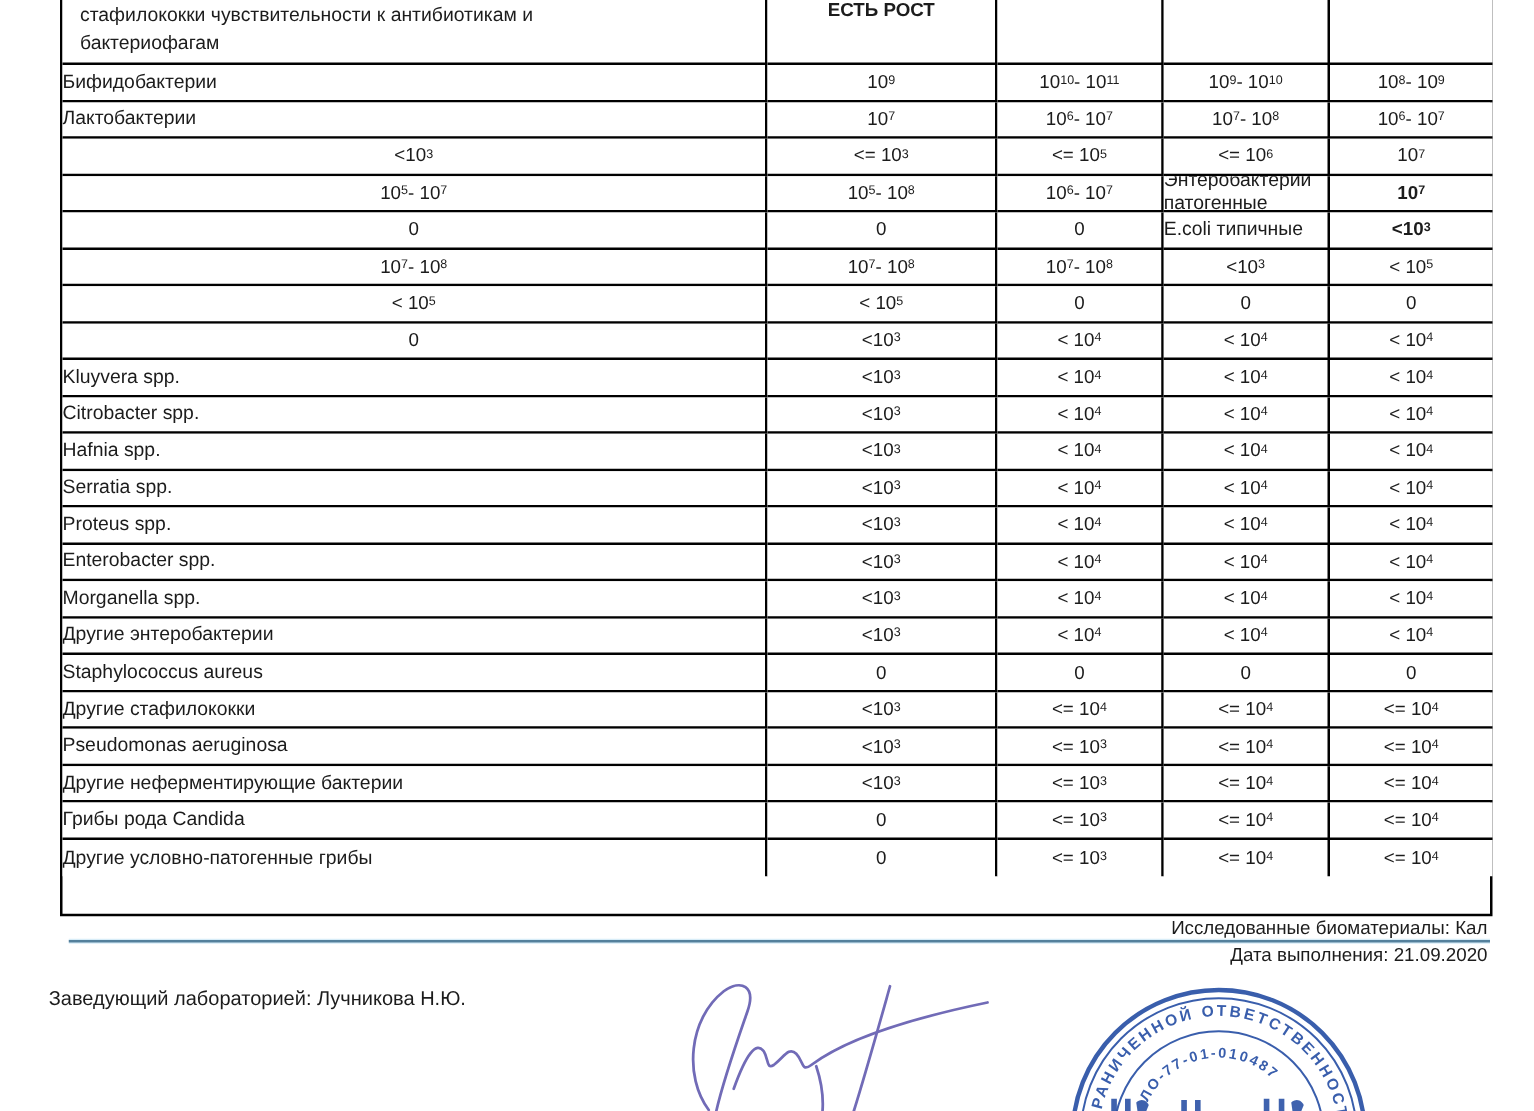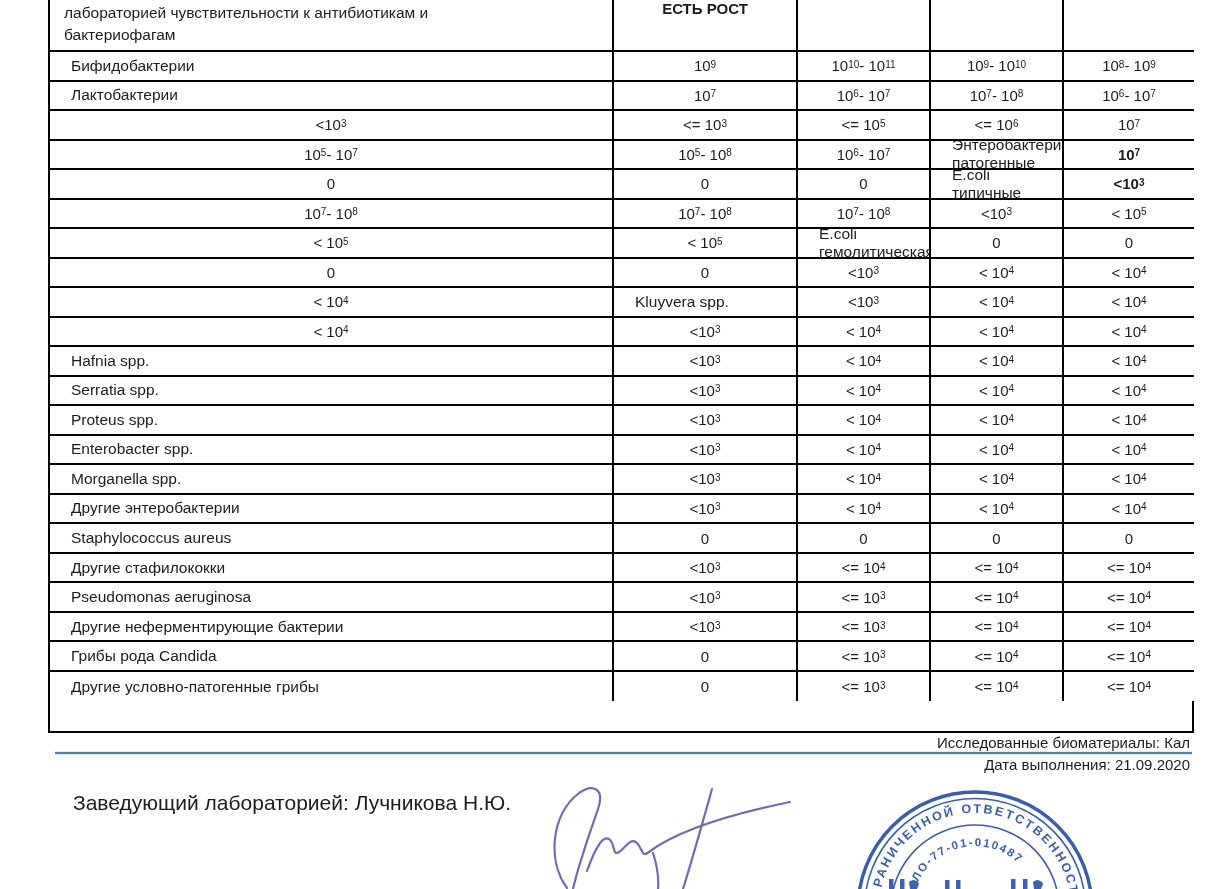--- a/index.html
+++ b/index.html
@@ -15,21 +15,21 @@
     grid-template-rows:107px repeat(23, 29.52px);
     border:2px solid #000;
   }
   .cell {
     border-right:2px solid #000; border-bottom:2px solid #000;
     display:flex; align-items:center; font-size:15px; background:#fff;
     overflow:hidden;
   }
   .cell:nth-child(5n){ border-right:none; }
   .cell.last-row { border-bottom:none; }
-  .name-cell { padding-left:21px; font-size:15.5px; justify-content:flex-start; }
+  .name-cell { padding-left:0; font-size:15.5px; justify-content:flex-start; }
   .val-cell { justify-content:center; }
   .bold { font-weight:bold; }
   sup { font-size:10px; position:relative; top:-1px; line-height:0; }
 
   .hdr-name {
     flex-direction:column; align-items:flex-start; justify-content:flex-end;
     padding:0 10px 4px 14px; font-size:15.5px; line-height:22px;
   }
   .hdr-result {
     align-items:flex-start; justify-content:center; padding-top:55px;
@@ -37,32 +37,32 @@
   }
 
   
   .foot-right { position:absolute; right:37px; text-align:right; font-size:15px; white-space:nowrap; }
   .biomaterials { top:734px; }
   .exec-date { top:756px; }
   .blue-divider {
     position:absolute; left:55px; top:751px; width:1137px; height:4px;
     background:linear-gradient(180deg,#d8edf8 0%,#d8edf8 22%,#54809c 28%,#54809c 72%,#d8edf8 78%,#d8edf8 100%);
   }
-  .lab-head { position:absolute; left:73px; top:791px; font-size:21px; }
+  .lab-head { position:absolute; left:39px; top:791px; font-size:16px; }
 
   .signature-svg { position:absolute; left:545px; top:781px; }
   .stamp-svg { position:absolute; left:853px; top:786px; }
 </style>
 </head>
 <body>
 
 <div class="lab-table" id="labTable">
   <div class="cell hdr-name">
     <span>времяпролетной МАСС-спектрометрии (MALDI-TOF) и</span>
-    <span>лабораторией чувствительности к антибиотикам и</span>
+    <span>стафилококки чувствительности к антибиотикам и</span>
     <span>бактериофагам</span>
   </div>
   <div class="cell hdr-result">
     <span>ЕСТЬ РОСТ</span>
   </div>
   <div class="cell"></div>
   <div class="cell"></div>
   <div class="cell"></div>
 
 <div class="cell name-cell">Бифидобактерии</div>
@@ -90,34 +90,34 @@
     <div class="cell val-cell">0</div>
     <div class="cell name-cell">E.coli типичные</div>
     <div class="cell val-cell bold">&lt;10<sup>3</sup></div>
     <div class="cell val-cell">10<sup>7</sup> - 10<sup>8</sup></div>
     <div class="cell val-cell">10<sup>7</sup> - 10<sup>8</sup></div>
     <div class="cell val-cell">10<sup>7</sup> - 10<sup>8</sup></div>
     <div class="cell val-cell">&lt;10<sup>3</sup></div>
     <div class="cell val-cell">&lt; 10<sup>5</sup></div>
     <div class="cell val-cell">&lt; 10<sup>5</sup></div>
     <div class="cell val-cell">&lt; 10<sup>5</sup></div>
-    <div class="cell name-cell">E.coli гемолитическая</div>
     <div class="cell val-cell">0</div>
     <div class="cell val-cell">0</div>
     <div class="cell val-cell">0</div>
     <div class="cell val-cell">0</div>
     <div class="cell val-cell">&lt;10<sup>3</sup></div>
     <div class="cell val-cell">&lt; 10<sup>4</sup></div>
     <div class="cell val-cell">&lt; 10<sup>4</sup></div>
     <div class="cell val-cell">&lt; 10<sup>4</sup></div>
     <div class="cell name-cell">Kluyvera spp.</div>
     <div class="cell val-cell">&lt;10<sup>3</sup></div>
     <div class="cell val-cell">&lt; 10<sup>4</sup></div>
     <div class="cell val-cell">&lt; 10<sup>4</sup></div>
     <div class="cell val-cell">&lt; 10<sup>4</sup></div>
+    <div class="cell name-cell">Citrobacter spp.</div>
     <div class="cell val-cell">&lt;10<sup>3</sup></div>
     <div class="cell val-cell">&lt; 10<sup>4</sup></div>
     <div class="cell val-cell">&lt; 10<sup>4</sup></div>
     <div class="cell val-cell">&lt; 10<sup>4</sup></div>
     <div class="cell name-cell">Hafnia spp.</div>
     <div class="cell val-cell">&lt;10<sup>3</sup></div>
     <div class="cell val-cell">&lt; 10<sup>4</sup></div>
     <div class="cell val-cell">&lt; 10<sup>4</sup></div>
     <div class="cell val-cell">&lt; 10<sup>4</sup></div>
     <div class="cell name-cell">Serratia spp.</div>

